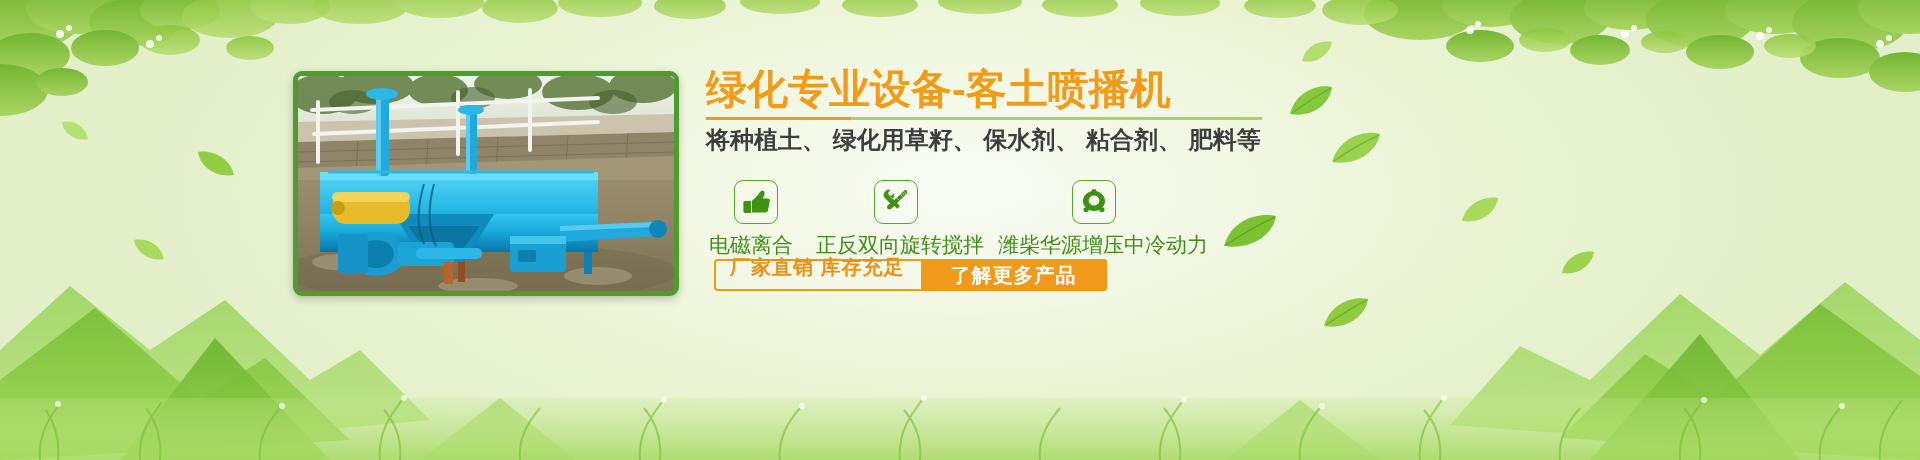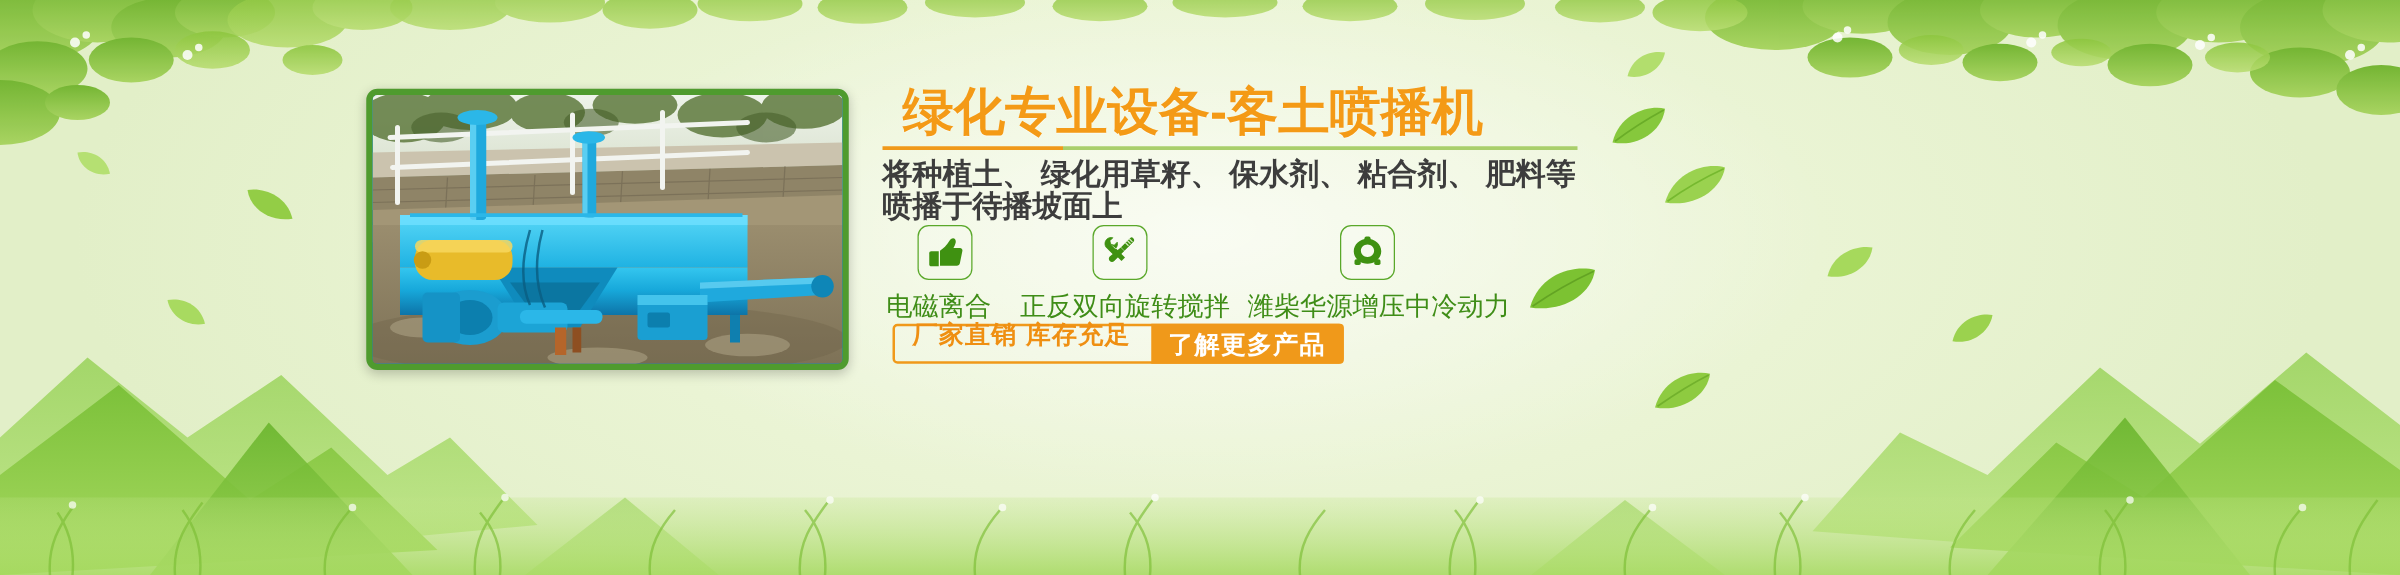--- a/index.html
+++ b/index.html
@@ -60,21 +60,20 @@
     width:560px; height:240px;
   }
   .title{
     font-size:41px;
     line-height:46px;
     font-weight:bold;
     color:#f49a16;
     letter-spacing:0px;
     white-space:nowrap;
     text-shadow:0 1px 0 rgba(255,255,255,.45);
-    margin-left:16px;
   }
   .divider{
     margin-top:5px;
     width:556px; height:3px;
     background:linear-gradient(to right,#f0991a 0%,#f0991a 26%,#a9cf6b 26%,#a9cf6b 100%);
   }
   .subtitle{
     margin-top:7px;
     font-size:24px;
     line-height:26px;
@@ -125,21 +124,21 @@
   .cta-text{
     display:flex; align-items:center;
     padding:0 16px 16px 14px;
     font-size:20px; font-weight:bold;
     color:#ef8f12;
     white-space:nowrap;
     letter-spacing:1px;
   }
   .cta-btn{
     display:flex; align-items:center;
-    padding:0 14px;
+    padding:0 30px;
     background:#f0991a;
     color:#ffffff;
     font-size:20px; font-weight:bold;
     white-space:nowrap;
     letter-spacing:1px;
     cursor:pointer;
     margin:-2px -2px -2px 0;
     border-radius:0 3px 3px 0;
   }
 </style>
@@ -456,21 +455,20 @@
       <g stroke="#2bb7e8" stroke-width="3" fill="none">
         <path d="M30,96 L296,96"></path>
       </g>
     </svg>
   </div>
 
   <div class="content">
     <div class="title">绿化专业设备-客土喷播机</div>
     <div class="divider"></div>
     <div class="subtitle">将种植土、 绿化用草籽、 保水剂、 粘合剂、 肥料等</div>
-    <div class="subtitle" style="margin-top:0;">喷播于待播坡面上</div>
   </div>
 
   <div class="features">
 
     <div class="feature" id="feature-0">
       <div class="feat-box">
         <svg width="30" height="30" viewBox="0 0 30 30">
           <path d="M4,14 L10,14 L10,26 L4,26 C3,26 2.4,25.4 2.4,24.5 L2.4,15.5 C2.4,14.6 3,14 4,14 Z" fill="#3f9111"></path>
           <path d="M11,13.6 C11,13.6 14.6,11.2 16.8,8.2 C18.4,6 19.6,3.6 21.4,3.6 C23.4,3.6 24,5.6 23.4,7.6 C22.9,9.3 21.8,11.4 21.8,11.4 L27,11.4 C28.3,11.4 29.2,12.5 28.9,13.8 L26.9,23.6 C26.7,24.8 25.7,25.6 24.5,25.6 L11,25.6 Z" fill="#3f9111"></path>
         </svg>

